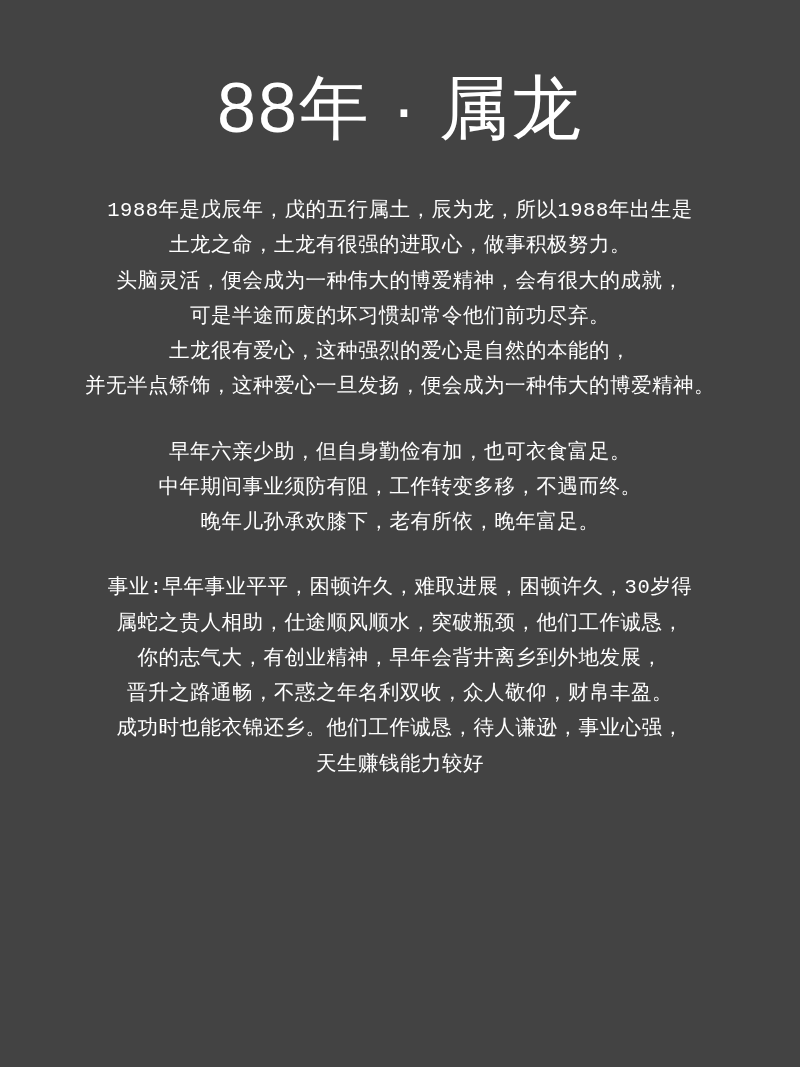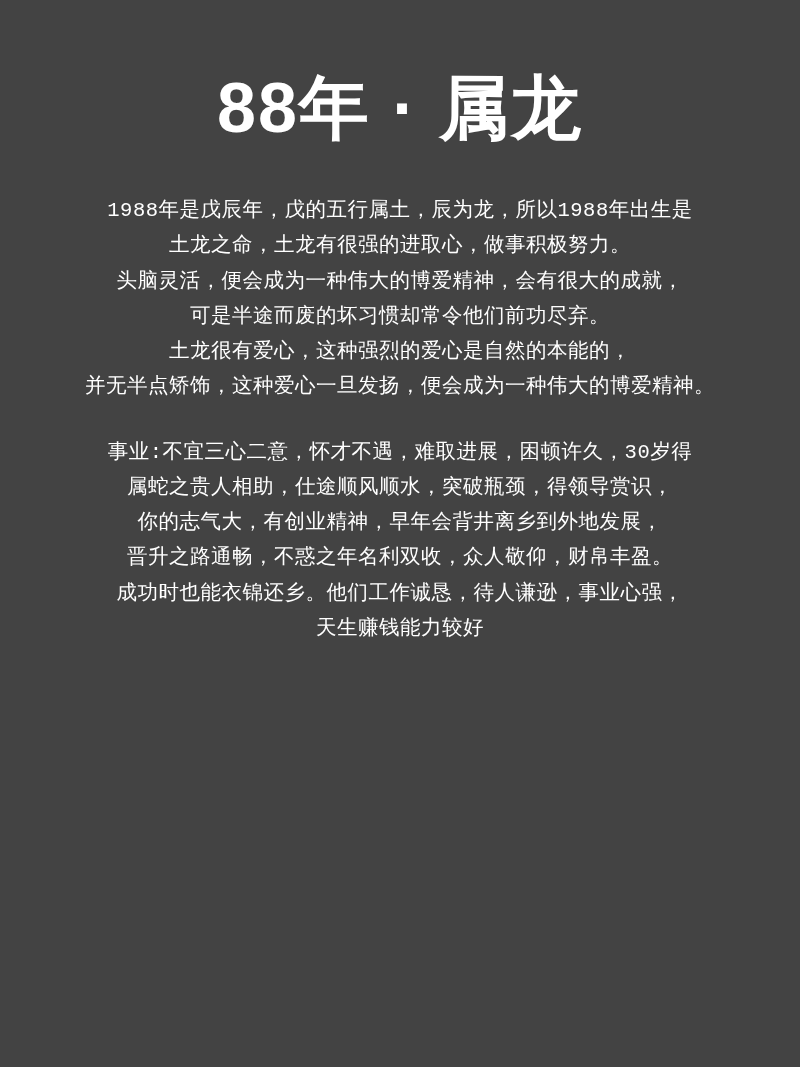--- a/index.html
+++ b/index.html
@@ -18,21 +18,21 @@
     width: 800px;
     height: 1067px;
     box-sizing: border-box;
     padding: 70px 40px 20px 40px;
     display: flex;
     flex-direction: column;
     align-items: center;
   }
   .title {
     font-size: 70px;
-    font-weight: bold;
+    font-weight: normal;
     letter-spacing: 2px;
     line-height: 1.1;
     margin-bottom: 46px;
     white-space: nowrap;
   }
   .body-text {
     width: 100%;
     text-align: center;
     font-family: Liberation Mono, monospace;
   }
@@ -61,25 +61,30 @@
 
     <div class="para">
       <div class="line">1988年是戊辰年，戊的五行属土，辰为龙，所以1988年出生是</div>
       <div class="line">土龙之命，土龙有很强的进取心，做事积极努力。</div>
       <div class="line">头脑灵活，便会成为一种伟大的博爱精神，会有很大的成就，</div>
       <div class="line">可是半途而废的坏习惯却常令他们前功尽弃。</div>
       <div class="line">土龙很有爱心，这种强烈的爱心是自然的本能的，</div>
       <div class="line">并无半点矫饰，这种爱心一旦发扬，便会成为一种伟大的博爱精神。</div>
     </div>
 
+    <div class="para">
+      <div class="line">早年六亲少助，但自身勤俭有加，也可衣食富足。</div>
+      <div class="line">中年期间事业须防有阻，工作转变多移，不遇而终。</div>
+      <div class="line">晚年儿孙承欢膝下，老有所依，晚年富足。</div>
+    </div>
 
 
     <div class="para">
-      <div class="line">事业:不宜三心二意，怀才不遇，难取进展，困顿许久，30岁得</div>
-      <div class="line">属蛇之贵人相助，仕途顺风顺水，突破瓶颈，得领导赏识，</div>
+      <div class="line">事业:早年事业平平，困顿许久，难取进展，困顿许久，30岁得</div>
+      <div class="line">属蛇之贵人相助，仕途顺风顺水，突破瓶颈，他们工作诚恳，</div>
       <div class="line">你的志气大，有创业精神，早年会背井离乡到外地发展，</div>
       <div class="line">晋升之路通畅，不惑之年名利双收，众人敬仰，财帛丰盈。</div>
       <div class="line">成功时也能衣锦还乡。他们工作诚恳，待人谦逊，事业心强，</div>
       <div class="line">天生赚钱能力较好</div>
     </div>
 
   </div>
 </div>
 
 </body></html>

